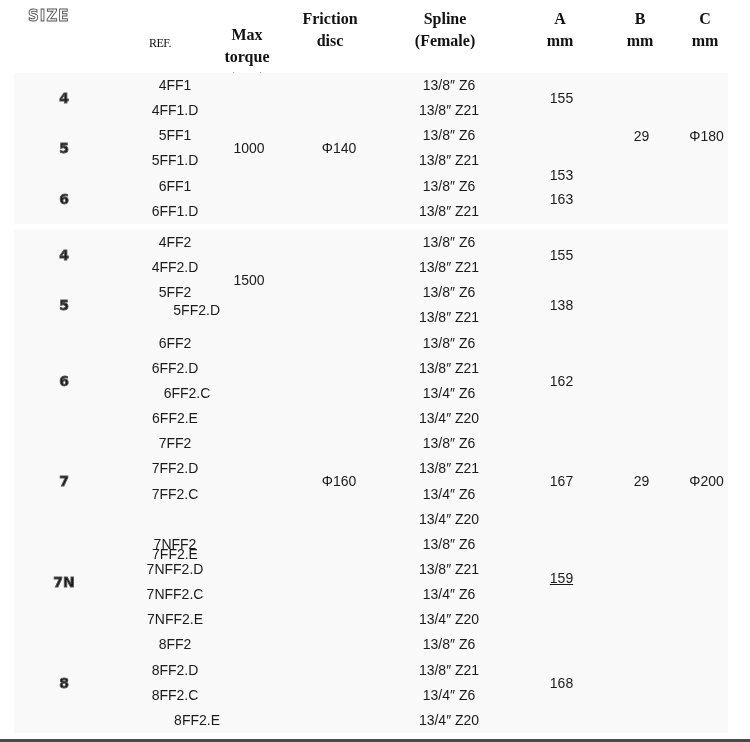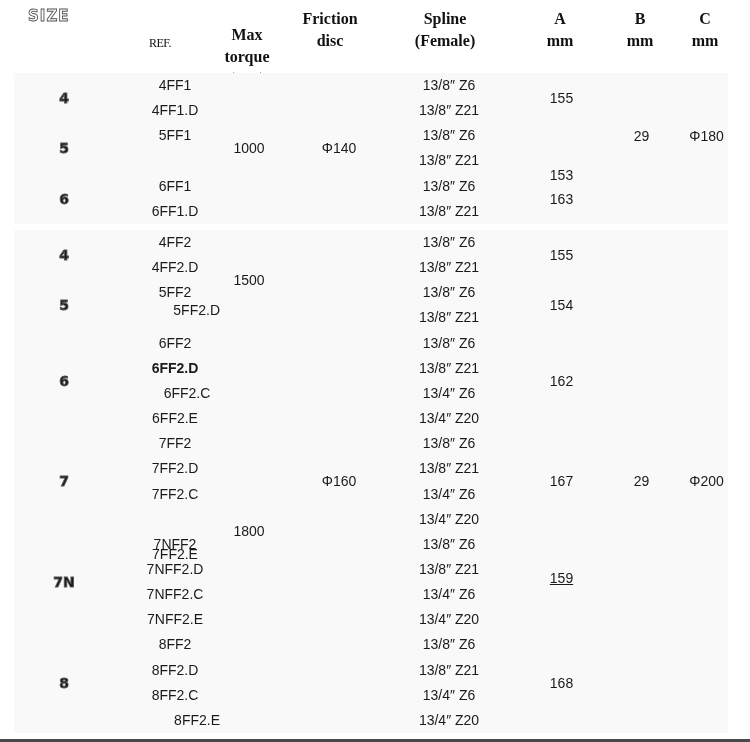--- a/index.html
+++ b/index.html
@@ -47,20 +47,21 @@
   </div>
 </div>
 
 <div id="group-0" class="group" style="top:73px;height:151px;">
     <div class="cell" style="left:116px;width:90px;top:0px;">4FF1</div>
     <div class="cell" style="left:380px;width:110px;top:0px;">13/8″ Z6</div>
     <div class="cell" style="left:116px;width:90px;top:25.15px;">4FF1.D</div>
     <div class="cell" style="left:380px;width:110px;top:25.15px;">13/8″ Z21</div>
     <div class="cell" style="left:116px;width:90px;top:50.3px;">5FF1</div>
     <div class="cell" style="left:380px;width:110px;top:50.3px;">13/8″ Z6</div>
+    <div class="cell" style="left:116px;width:90px;top:75.44999999999999px;">5FF1.D</div>
     <div class="cell" style="left:380px;width:110px;top:75.44999999999999px;">13/8″ Z21</div>
     <div class="cell" style="left:116px;width:90px;top:100.6px;">6FF1</div>
     <div class="cell" style="left:380px;width:110px;top:100.6px;">13/8″ Z6</div>
     <div class="cell" style="left:116px;width:90px;top:125.75px;">6FF1.D</div>
     <div class="cell" style="left:380px;width:110px;top:125.75px;">13/8″ Z21</div>
     <div class="size merged" style="left:20px;width:60px;top:0px;height:50.3px;">4</div>
     <div class="size merged" style="left:20px;width:60px;top:50.3px;height:50.3px;">5</div>
     <div class="size merged" style="left:20px;width:60px;top:100.6px;height:50.3px;">6</div>
     <div class="merged" style="left:200px;width:70px;top:0px;height:150.89999999999998px;">1000</div>
     <div class="merged" style="left:285px;width:80px;top:0px;height:150.89999999999998px;">Φ140</div>
@@ -74,21 +75,21 @@
     <div class="cell" style="left:116px;width:90px;top:0px;">4FF2</div>
     <div class="cell" style="left:380px;width:110px;top:0px;">13/8″ Z6</div>
     <div class="cell" style="left:116px;width:90px;top:25.15px;">4FF2.D</div>
     <div class="cell" style="left:380px;width:110px;top:25.15px;">13/8″ Z21</div>
     <div class="cell" style="left:116px;width:90px;top:50.3px;">5FF2</div>
     <div class="cell" style="left:380px;width:110px;top:50.3px;">13/8″ Z6</div>
     <div class="cell" style="left:116px;width:90px;top:68px;text-align:right;">5FF2.D</div>
     <div class="cell" style="left:380px;width:110px;top:75.44999999999999px;">13/8″ Z21</div>
     <div class="cell" style="left:116px;width:90px;top:100.6px;">6FF2</div>
     <div class="cell" style="left:380px;width:110px;top:100.6px;">13/8″ Z6</div>
-    <div class="cell" style="left:116px;width:90px;top:125.75px;font-weight:bold;">6FF2.D</div>
+    <div class="cell" style="left:116px;width:90px;top:125.75px;">6FF2.D</div>
     <div class="cell" style="left:380px;width:110px;top:125.75px;">13/8″ Z21</div>
     <div class="cell" style="left:128px;width:90px;top:150.89999999999998px;">6FF2.C</div>
     <div class="cell" style="left:380px;width:110px;top:150.89999999999998px;">13/4″ Z6</div>
     <div class="cell" style="left:116px;width:90px;top:176.04999999999998px;">6FF2.E</div>
     <div class="cell" style="left:380px;width:110px;top:176.04999999999998px;">13/4″ Z20</div>
     <div class="cell" style="left:116px;width:90px;top:201.2px;">7FF2</div>
     <div class="cell" style="left:380px;width:110px;top:201.2px;">13/8″ Z6</div>
     <div class="cell" style="left:116px;width:90px;top:226.35px;">7FF2.D</div>
     <div class="cell" style="left:380px;width:110px;top:226.35px;">13/8″ Z21</div>
     <div class="cell" style="left:116px;width:90px;top:251.5px;">7FF2.C</div>
@@ -111,24 +112,23 @@
     <div class="cell" style="left:380px;width:110px;top:452.7px;">13/4″ Z6</div>
     <div class="cell" style="left:116px;width:90px;top:477.84999999999997px;text-align:right;">8FF2.E</div>
     <div class="cell" style="left:380px;width:110px;top:477.84999999999997px;">13/4″ Z20</div>
     <div class="size merged" style="left:20px;width:60px;top:0px;height:50.3px;">4</div>
     <div class="size merged" style="left:20px;width:60px;top:50.3px;height:50.3px;">5</div>
     <div class="size merged" style="left:20px;width:60px;top:100.6px;height:100.6px;">6</div>
     <div class="size merged" style="left:20px;width:60px;top:201.2px;height:100.6px;">7</div>
     <div class="size merged" style="left:20px;width:60px;top:301.79999999999995px;height:100.6px;">7N</div>
     <div class="size merged" style="left:20px;width:60px;top:402.4px;height:100.6px;">8</div>
     <div class="merged" style="left:200px;width:70px;top:0px;height:100.6px;">1500</div>
-    <div class="merged" style="left:200px;width:70px;top:251.2px;height:100.6px;">1800</div>
     <div class="merged" style="left:285px;width:80px;top:201.2px;height:100.6px;">Φ160</div>
     <div class="merged" style="left:520px;width:55px;top:0px;height:50.3px;">155</div>
-    <div class="merged" style="left:520px;width:55px;top:50.3px;height:50.3px;">154</div>
+    <div class="merged" style="left:520px;width:55px;top:50.3px;height:50.3px;">138</div>
     <div class="merged" style="left:520px;width:55px;top:100.6px;height:100.6px;">162</div>
     <div class="merged" style="left:520px;width:55px;top:201.2px;height:100.6px;">167</div>
     <div class="merged" style="left:520px;width:55px;top:298px;height:100.6px;text-decoration:underline;">159</div>
     <div class="merged" style="left:520px;width:55px;top:402.4px;height:100.6px;">168</div>
     <div class="merged" style="left:600px;width:55px;top:201.2px;height:100.6px;">29</div>
     <div class="merged" style="left:665px;width:55px;top:201.2px;height:100.6px;">Φ200</div>
   </div>
 
 <div class="bottom-line"></div>
 

